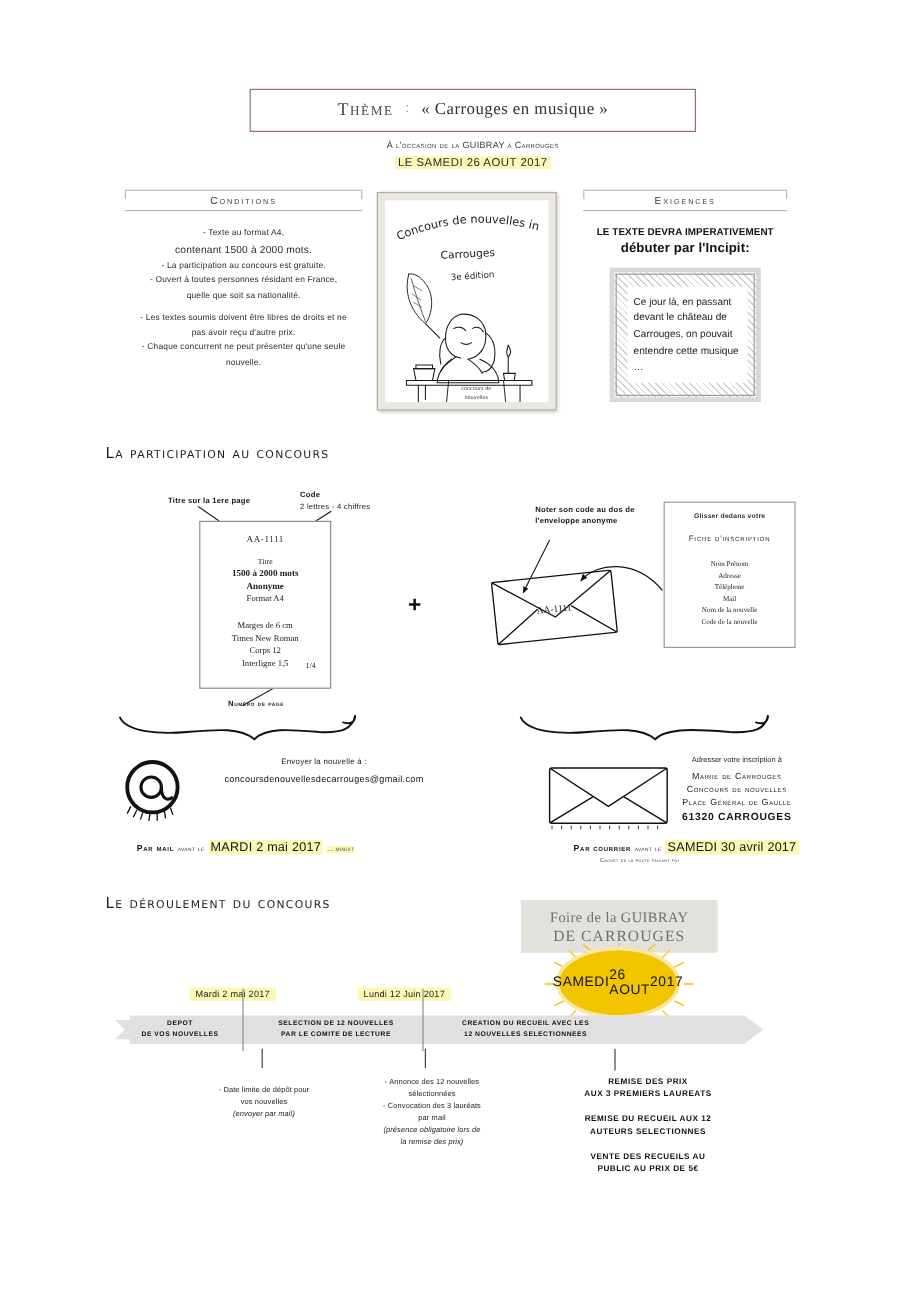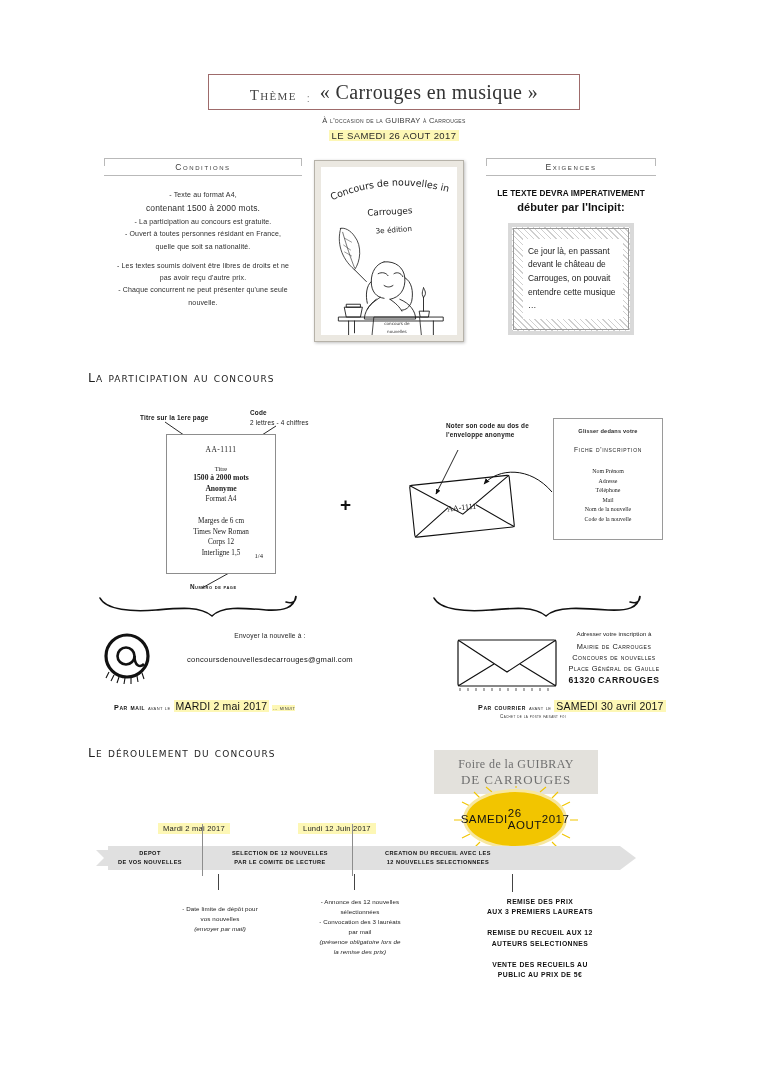--- a/index.html
+++ b/index.html
@@ -14,30 +14,30 @@
   }
   .page { position:absolute; inset:0; }
 
   
   .theme-box{
     position:absolute; left:208px; top:74px; width:372px; height:36px;
     border:1.5px solid #9e6b6b;
     background:#fff;
     display:flex; align-items:center; justify-content:center;
   }
-  .theme-inner{ display:flex; align-items:flex-end; gap:10px; }
+  .theme-inner{ display:flex; align-items:flex-start; gap:10px; }
   .theme-word{
     font-family:"Liberation Serif", serif;
     font-size:15px; letter-spacing:1.3px; color:#4a4a4a;
     font-variant:small-caps;
   }
   .theme-colon{ font-size:11px; color:#8a8a8a; }
   .theme-title{
     font-family:"Liberation Serif", serif;
-    font-size:20px; color:#333; letter-spacing:.4px;
+    font-size:14px; color:#333; letter-spacing:.4px;
   }
 
   .occasion{
     position:absolute; left:208px; top:116px; width:372px;
     text-align:center;
   }
   .occasion-line1{
     font-size:7.5px; letter-spacing:.3px; color:#3a3a3a;
     font-variant:small-caps;
   }
@@ -137,21 +137,21 @@
     position:absolute; left:553px; top:418px; width:110px; height:122px;
     border:1px solid #9a9a9a; background:#fff; text-align:center;
   }
   .fiche .t1{ margin-top:9px; font-size:5.6px; letter-spacing:.2px; font-weight:bold; color:#2a2a2a; }
   .fiche .t2{ margin-top:12px; font-size:6.6px; letter-spacing:.7px; font-variant:small-caps; color:#1c1c1c; }
   .fiche .list{ margin-top:14px; font-size:5.9px; line-height:1.62; font-family:"Liberation Serif", serif; color:#242424; }
 
   
   .mail-block{ position:absolute; left:150px; top:632px; width:240px; text-align:center; }
   .mail-block .l1{ font-size:6.6px; color:#1c1c1c; letter-spacing:.2px; }
-  .mail-block .l2{ margin-top:16px; font-size:7.6px; letter-spacing:.25px; color:#141414; }
+  .mail-block .l2{ margin-top:6px; font-size:7.6px; letter-spacing:.25px; color:#141414; }
   .deadline-mail{ position:absolute; left:114px; top:700px; display:flex; align-items:baseline; gap:3px; }
   .deadline-post{ position:absolute; left:478px; top:700px; display:flex; align-items:baseline; gap:3px; }
   .dl-pre{ font-size:7.2px; font-variant:small-caps; letter-spacing:.6px; font-weight:bold; color:#111; }
   .dl-mid{ font-size:5.8px; font-variant:small-caps; letter-spacing:.4px; color:#333; }
   .dl-date{ font-size:10.5px; color:#141414; background:#fdf7b5; padding:0 2px; letter-spacing:.2px; }
   .dl-suf{ font-size:5.2px; font-variant:small-caps; letter-spacing:.3px; color:#444; background:#fdf7b5; }
   .dl-note{ position:absolute; left:500px; top:714px; font-size:4.6px; font-variant:small-caps; letter-spacing:.35px; color:#333; }
 
   .addr{ position:absolute; left:540px; top:630px; width:148px; text-align:center; }
   .addr .a0{ font-size:6.2px; color:#1c1c1c; margin-bottom:4px; }

